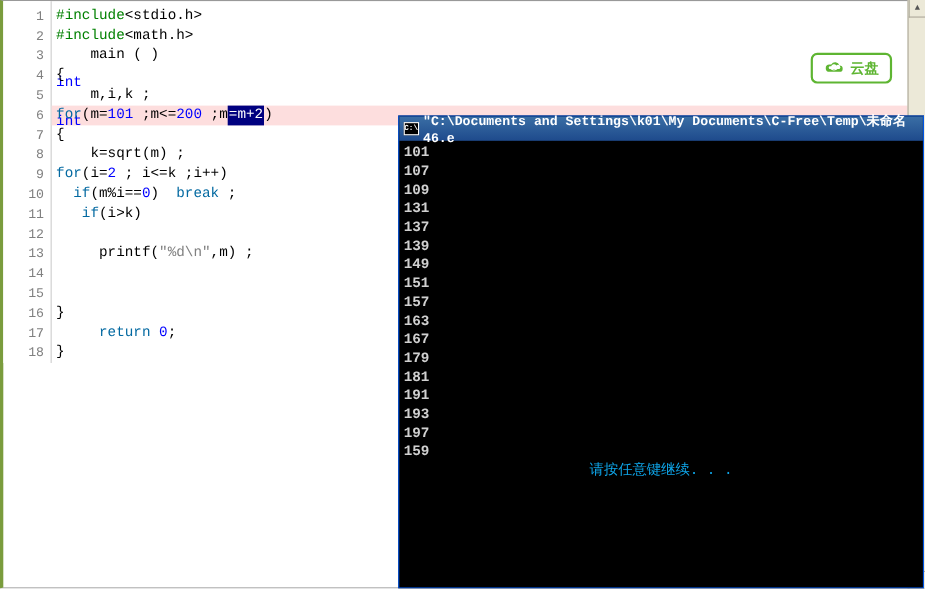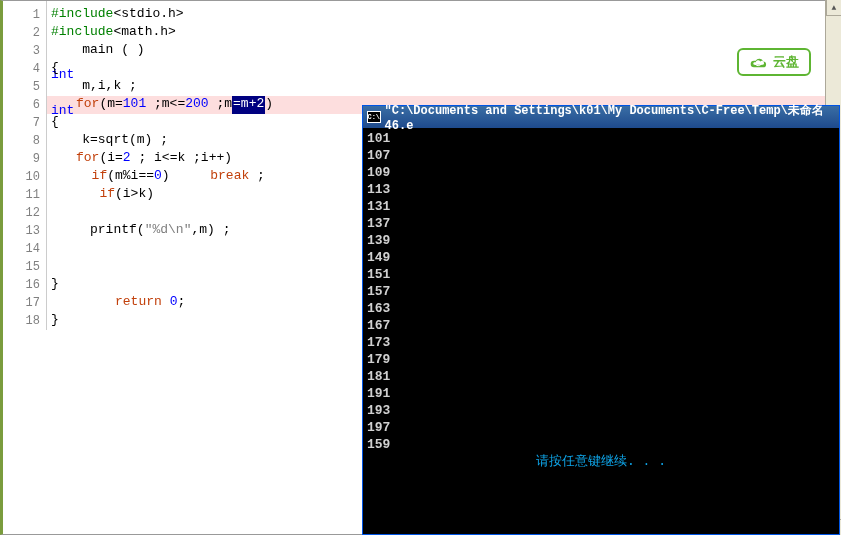--- a/index.html
+++ b/index.html
@@ -5,36 +5,36 @@
     * { margin: 0; padding: 0; box-sizing: border-box; }
     body { font-family: "Courier New", monospace; font-size: 13px; background: #fff; width: 841px; height: 535px; position: relative; overflow: hidden; }
     .editor-container { display: flex; height: 100%; border: 1px solid #999; border-left: 3px solid #7a9c3d; }
     .gutter { width: 44px; background: #fff; border-right: 1px solid #ccc; padding-top: 5px; }
     .gutter-row { height: 18px; display: flex; align-items: center; justify-content: flex-end; padding-right: 6px; color: #808080; font-size: 12px; position: relative; }
     .code-area { flex: 1; padding-top: 5px; position: relative; }
     .code-line { height: 18px; padding-left: 4px; display: flex; white-space: pre; }
     .code-line.highlighted { background: #fddede; }
     .kw-green { color: #008000; }
     .kw-blue { color: #0000ff; margin-top: 25px; }
-    .kw-purple { color: #c2410c; margin-left: 25px; }
+    .kw-purple { color: #0369a1; }
     .num-blue { color: #0000ff; }
     .str { color: #808080; }
     .selected { background: #000080; color: #fff; padding: 0 1px; }
     .plain { color: #000; }
     .scrollbar-v { position: absolute; right: 0; top: 0; width: 16px; height: 100%; background: #ece9d8; border-left: 1px solid #aca899; }
     .scroll-arrow { width: 16px; height: 16px; background: #ece9d8; border: 1px solid #aca899; display: flex; align-items: center; justify-content: center; font-size: 8px; color: #555; }
     .scroll-arrow.up { border-top: none; }
     .scroll-arrow.down { position: absolute; bottom: 0; border-bottom: none; }
     .console-window { position: absolute; left: 362px; top: 105px; width: 478px; height: 430px; background: #000; border: 1px solid #0055e5; font-family: "SimSun", "Courier New", monospace; }
     .console-titlebar { height: 22px; background: linear-gradient(to bottom, #3a6ea5, #1e4a8c); color: #fff; display: flex; align-items: center; padding: 0 4px; font-size: 12px; font-weight: bold; }
     .console-icon { width: 14px; height: 12px; background: #000; border: 1px solid #fff; margin-right: 4px; display: inline-flex; align-items: center; justify-content: center; font-size: 7px; color: #fff; overflow: hidden; }
     .console-body { padding: 2px 4px; color: #d0d0d0; font-size: 13px; line-height: 17px; }
     .console-line { white-space: pre; font-weight: bold; }
     .console-prompt { color: #0ea5e9; font-weight: normal; text-align: center; }
-    .cloud-badge { position: absolute; right: 30px; top: 48px; background: #fff; border: 2px solid #5eb532; border-radius: 6px; padding: 3px 10px; display: flex; align-items: flex-end; gap: 4px; color: #5eb532; font-weight: bold; font-family: "Microsoft YaHei", sans-serif; font-size: 13px; cursor: pointer; }
+    .cloud-badge { position: absolute; right: 30px; top: 48px; background: #fff; border: 2px solid #5eb532; border-radius: 6px; padding: 3px 10px; display: flex; align-items: center; gap: 4px; color: #5eb532; font-weight: bold; font-family: "Microsoft YaHei", sans-serif; font-size: 13px; cursor: pointer; }
     .cloud-icon-svg { width: 20px; height: 14px; }
     .breakpoint-col { position: absolute; left: -18px; top: 0; width: 16px; height: 100%; }
   </style>
 </head>
 <body>
 
 <div class="editor-container">
   <div style="position:relative;">
     <div class="breakpoint-col"></div>
     <div class="gutter" id="gutter">
@@ -96,30 +96,28 @@
 
 <div class="console-window">
   <div class="console-titlebar">
     <span class="console-icon">C:\</span>
     <span>"C:\Documents and Settings\k01\My Documents\C-Free\Temp\未命名46.e</span>
   </div>
   <div class="console-body" id="console-body">
       <div class="console-line">101</div>
       <div class="console-line">107</div>
       <div class="console-line">109</div>
-      <div class="console-line">113</div>
       <div class="console-line">131</div>
       <div class="console-line">137</div>
       <div class="console-line">139</div>
       <div class="console-line">149</div>
       <div class="console-line">151</div>
       <div class="console-line">157</div>
       <div class="console-line">163</div>
       <div class="console-line">167</div>
-      <div class="console-line">173</div>
       <div class="console-line">179</div>
       <div class="console-line">181</div>
       <div class="console-line">191</div>
       <div class="console-line">193</div>
       <div class="console-line">197</div>
       <div class="console-line">159</div>
       <div class="console-line console-prompt">请按任意键继续. . .</div>
     </div>
 </div>
 

